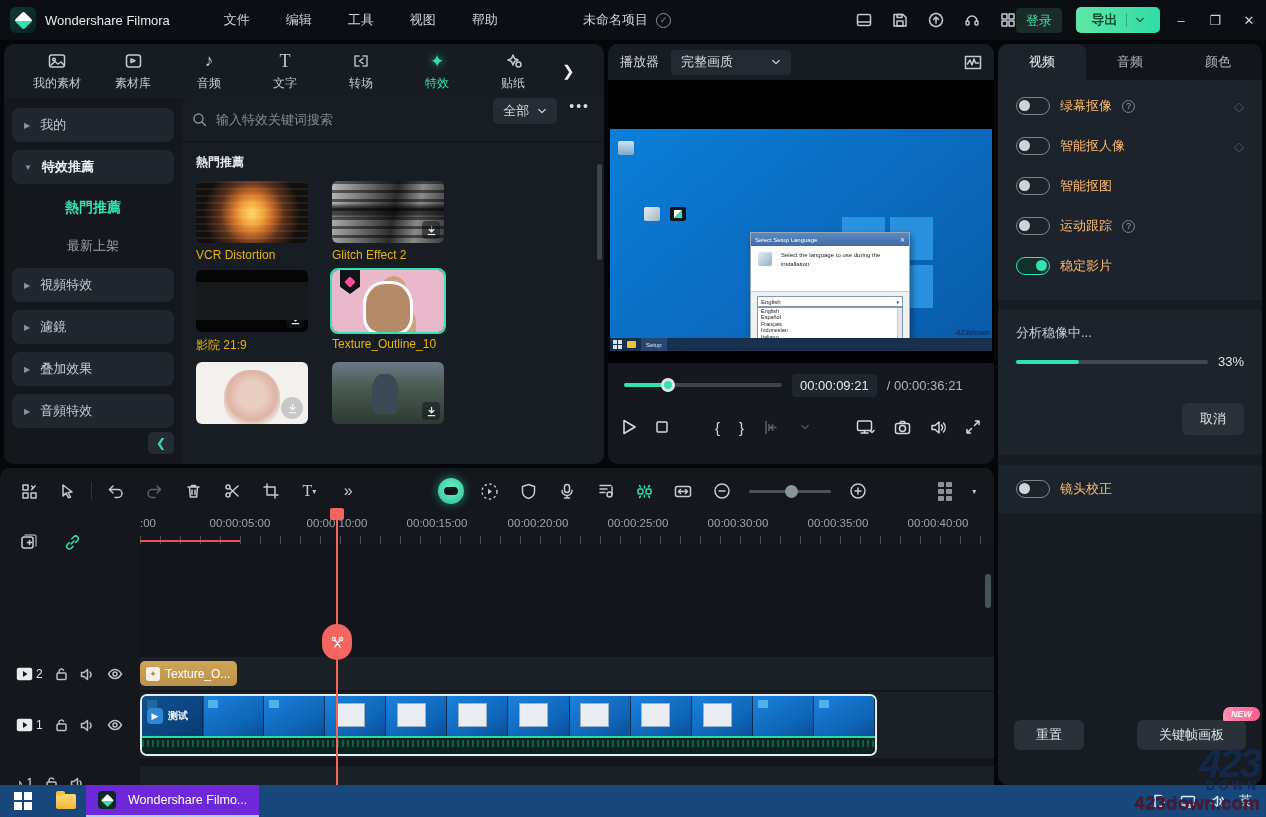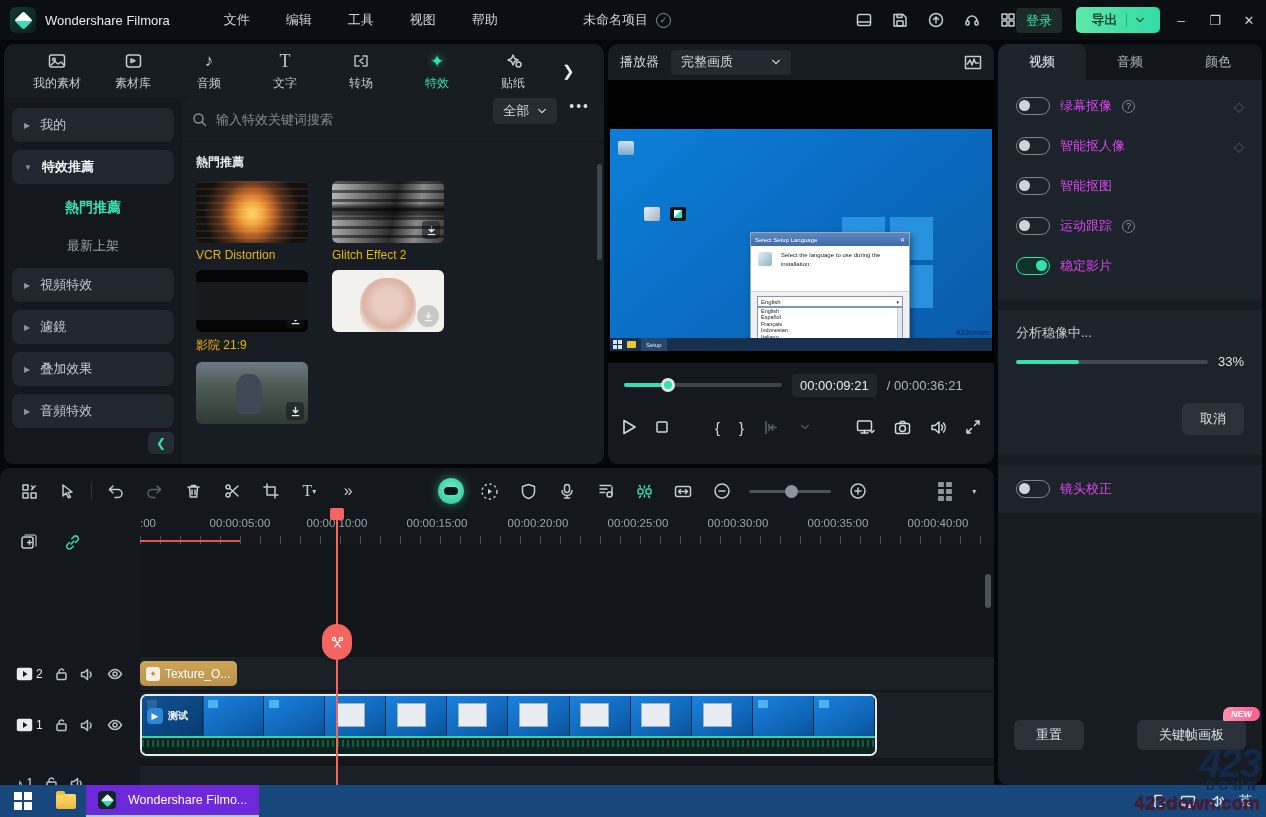--- a/index.html
+++ b/index.html
@@ -153,21 +153,21 @@
   .props-tab.active { background:#1d232a; color:#eef1f3; border-radius:8px 8px 0 0; }
   .props-subtabs { display:flex; height:40px; align-items:center; justify-content:space-around; background:#1d232a; padding:0 14px; }
   .subtab { font-size:13px; color:#c3cad0; padding:5px 14px; border-radius:14px; }
   .subtab.active { background:#2a323a; color:#35e0b2; }
   .toggles { background:#1d232a; padding:6px 18px 14px 18px; }
   .toggle-row { height:40px; display:flex; align-items:center; gap:10px; }
   .switch { width:34px; height:18px; border-radius:9px; border:1.5px solid #7e868d; position:relative; flex:none; }
   .switch .knob { position:absolute; left:2px; top:2px; width:11px; height:11px; border-radius:50%; background:#cfd4d8; }
   .switch.on { border-color:#35e0b2; background:#12312a; }
   .switch.on .knob { left:auto; right:2px; background:#35e0b2; }
-  .toggle-label { font-size:13px; color:#d946ef; }
+  .toggle-label { font-size:13px; color:#fdba74; }
   .help-circ { width:13px; height:13px; border:1px solid #7e868d; border-radius:50%; color:#9aa2a9; font-size:9px;
     display:flex; align-items:center; justify-content:center; }
   .diamond { margin-left:auto; color:#565e66; font-size:13px; }
   .stab-section { background:#1d232a; padding:14px 18px 20px 18px; border-top:10px solid #171c22; }
   .stab-label { font-size:13px; color:#c7cdd2; margin-bottom:12px; }
   .pr-row { display:flex; align-items:center; gap:10px; }
   .pr-track { flex:1; height:4px; border-radius:2px; background:#40474f; position:relative; }
   .pr-fill { position:absolute; left:0; top:0; bottom:0; width:33%; border-radius:2px; background:#35e0b2; }
   .pr-pct { font-size:13px; color:#dfe3e6; }
   .cancel-row { display:flex; justify-content:flex-end; margin-top:34px; }
@@ -446,20 +446,28 @@
               <div class="thumb t-cinema">
                 <span class="dl-badge">
                     <svg class="ic" width="11" height="11" viewBox="0 0 12 12">
                       <path d="M6 1.5v6M3.5 5L6 7.5 8.5 5M2.5 10.5h7"></path>
                     </svg>
                   </span>
               </div>
               <div class="fx-label">影院 21:9</div>
             </div>
             <div class="fx-card">
+              <div class="thumb t-texture selected">
+                <span class="pro-badge">
+                    <span></span>
+                  </span>
+              </div>
+              <div class="fx-label">Texture_Outline_10</div>
+            </div>
+            <div class="fx-card">
               <div class="thumb t-white">
                 <span class="dl-circ">
                     <svg class="ic" width="11" height="11" viewBox="0 0 12 12">
                       <path d="M6 1.5v6M3.5 5L6 7.5 8.5 5M2.5 10.5h7"></path>
                     </svg>
                   </span>
               </div>
             </div>
             <div class="fx-card">
               <div class="thumb t-land">

